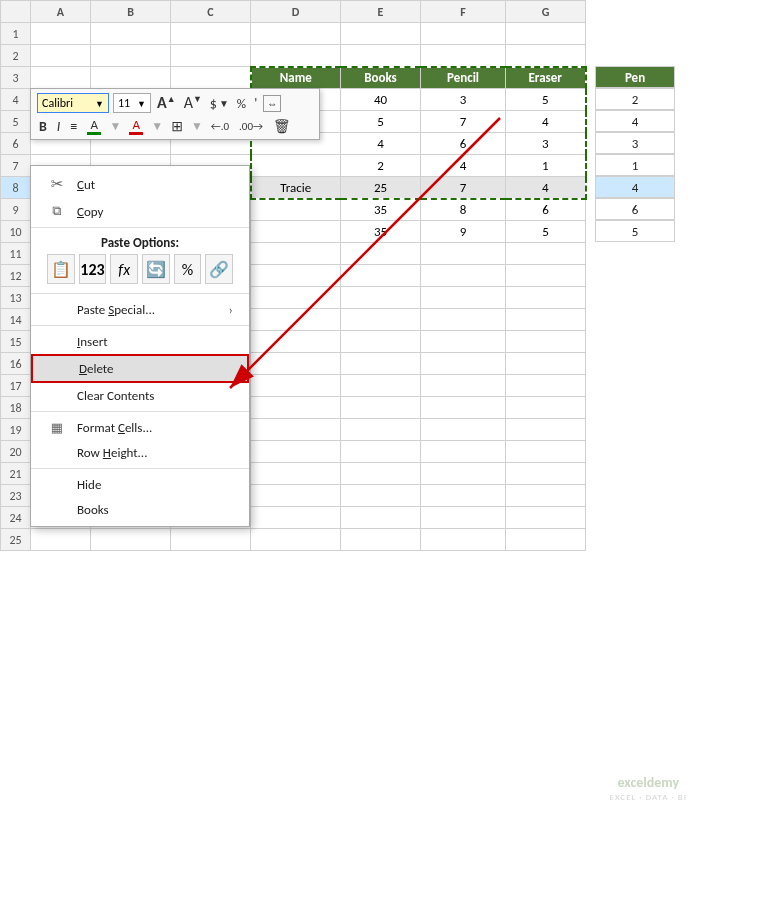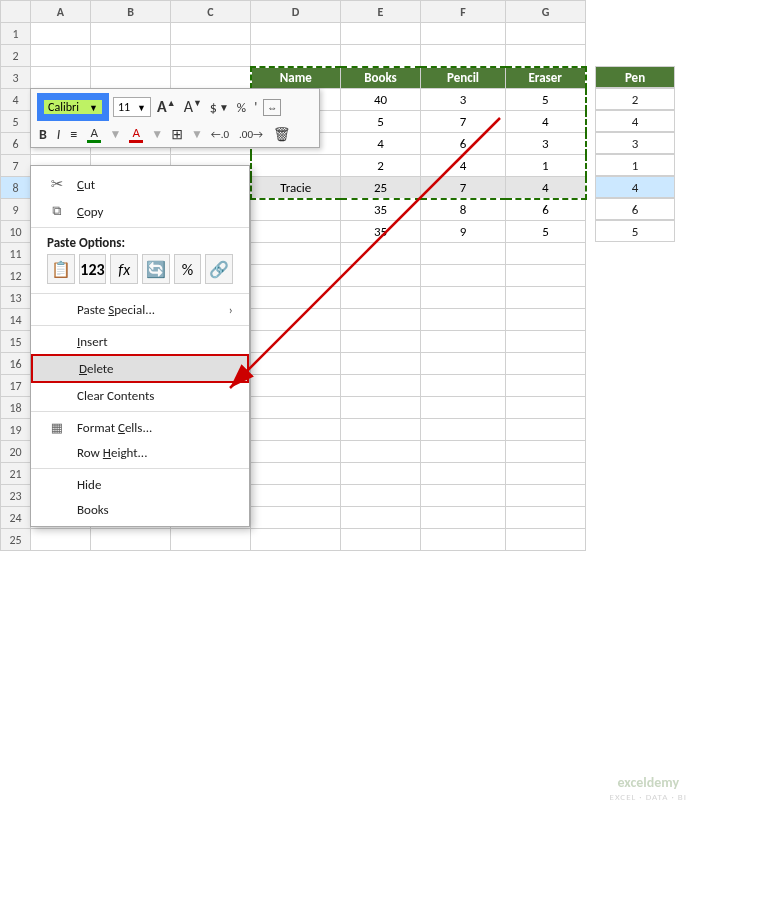--- a/index.html
+++ b/index.html
@@ -93,26 +93,26 @@
       align-items: center;
       gap: 4px;
       margin-bottom: 4px;
     }
     .toolbar-row2 {
       display: flex;
       align-items: center;
       gap: 6px;
     }
     .font-name-box {
-      border: 7px solid #3b82f6;
-      background: #bef264;
+      border: 1px solid #3b82f6;
+      background: #fef9c3;
       padding: 1px 4px;
       font-size: 12px;
       width: 72px;
-      height: 28px;
+      height: 20px;
       display: flex;
       align-items: center;
       justify-content: space-between;
     }
     .font-size-box {
       border: 1px solid #aaa;
       background: #fff;
       padding: 1px 4px;
       font-size: 12px;
       width: 38px;
@@ -165,20 +165,21 @@
     .ctx-separator {
       border: none;
       border-top: 1px solid #ddd;
       margin: 3px 0;
     }
     .ctx-paste-header {
       padding: 4px 16px 2px;
       font-size: 13px;
       font-weight: bold;
       color: #222;
+      text-align: center;
     }
     .ctx-paste-icons {
       display: flex;
       gap: 4px;
       padding: 2px 16px 6px;
     }
     .paste-icon-btn {
       width: 30px;
       height: 30px;
       border: 1px solid #ccc;

